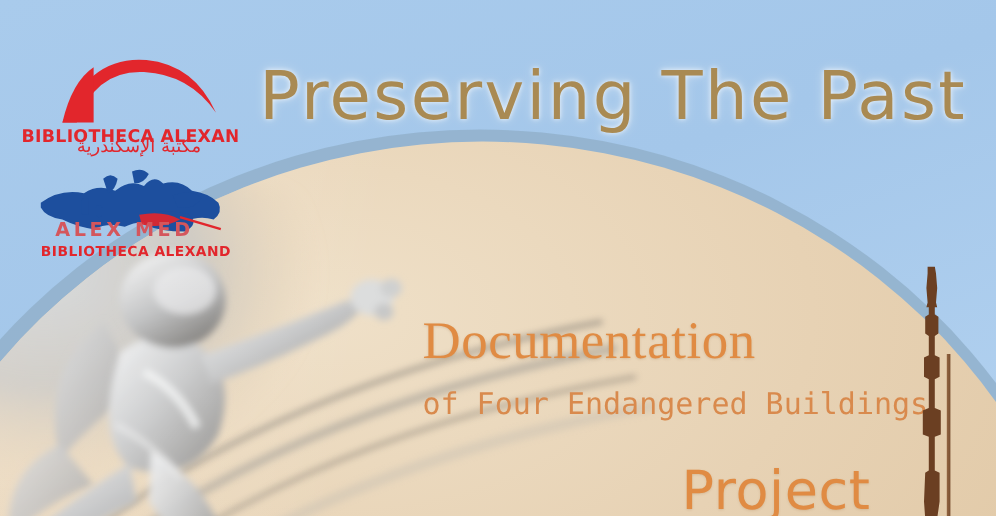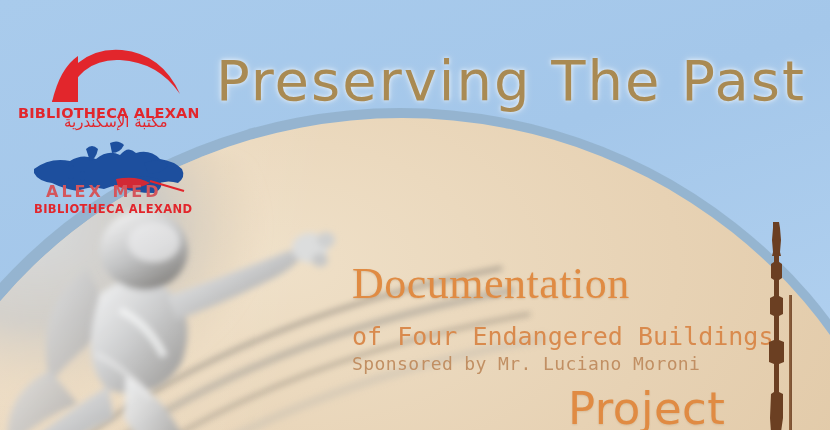--- a/index.html
+++ b/index.html
@@ -222,21 +222,20 @@
       <path d="M126 46 L160 56" stroke="#e2262c" stroke-width="2" fill="none"></path>
       <text x="22" y="62" font-family="DejaVu Sans, sans-serif" font-size="16" font-weight="bold" fill="#d4565c" letter-spacing="3">ALEX MED</text>
       <text x="10" y="78" font-family="DejaVu Sans, sans-serif" font-size="11.5" font-weight="bold" fill="#e2262c" letter-spacing="0.4">BIBLIOTHECA ALEXANDRINA</text>
     </svg>
   </div>
 
   <div class="headline">Preserving The Past</div>
 
   <div class="doc-line">Documentation</div>
   <div class="sub-line">of Four Endangered Buildings</div>
-  <div class="spons-line">Sponsored by Mr. Luciano Moroni</div>
   <div class="project-line">Project</div>
 
   <div class="minaret">
     <svg width="40" height="210" viewBox="0 0 40 210">
       <g fill="#6b3f22">
         <path d="M16 0 L22 0 L23 6 L24 18 L23 30 L24 34 L22 34 L22 40 L25 42 L25 56
                  L22 58 L22 74 L26 76 L26 92 L22 94 L22 118 L27 120 L27 140 L22 142
                  L22 170 L26 172 L26 196 L24 210 L14 210 L13 196 L14 172 L17 170
                  L17 142 L12 140 L12 120 L17 118 L17 94 L13 92 L13 76 L17 74 L17 58
                  L14 56 L14 42 L17 40 L17 34 L15 34 L16 30 L15 18 L16 6 Z"></path>

